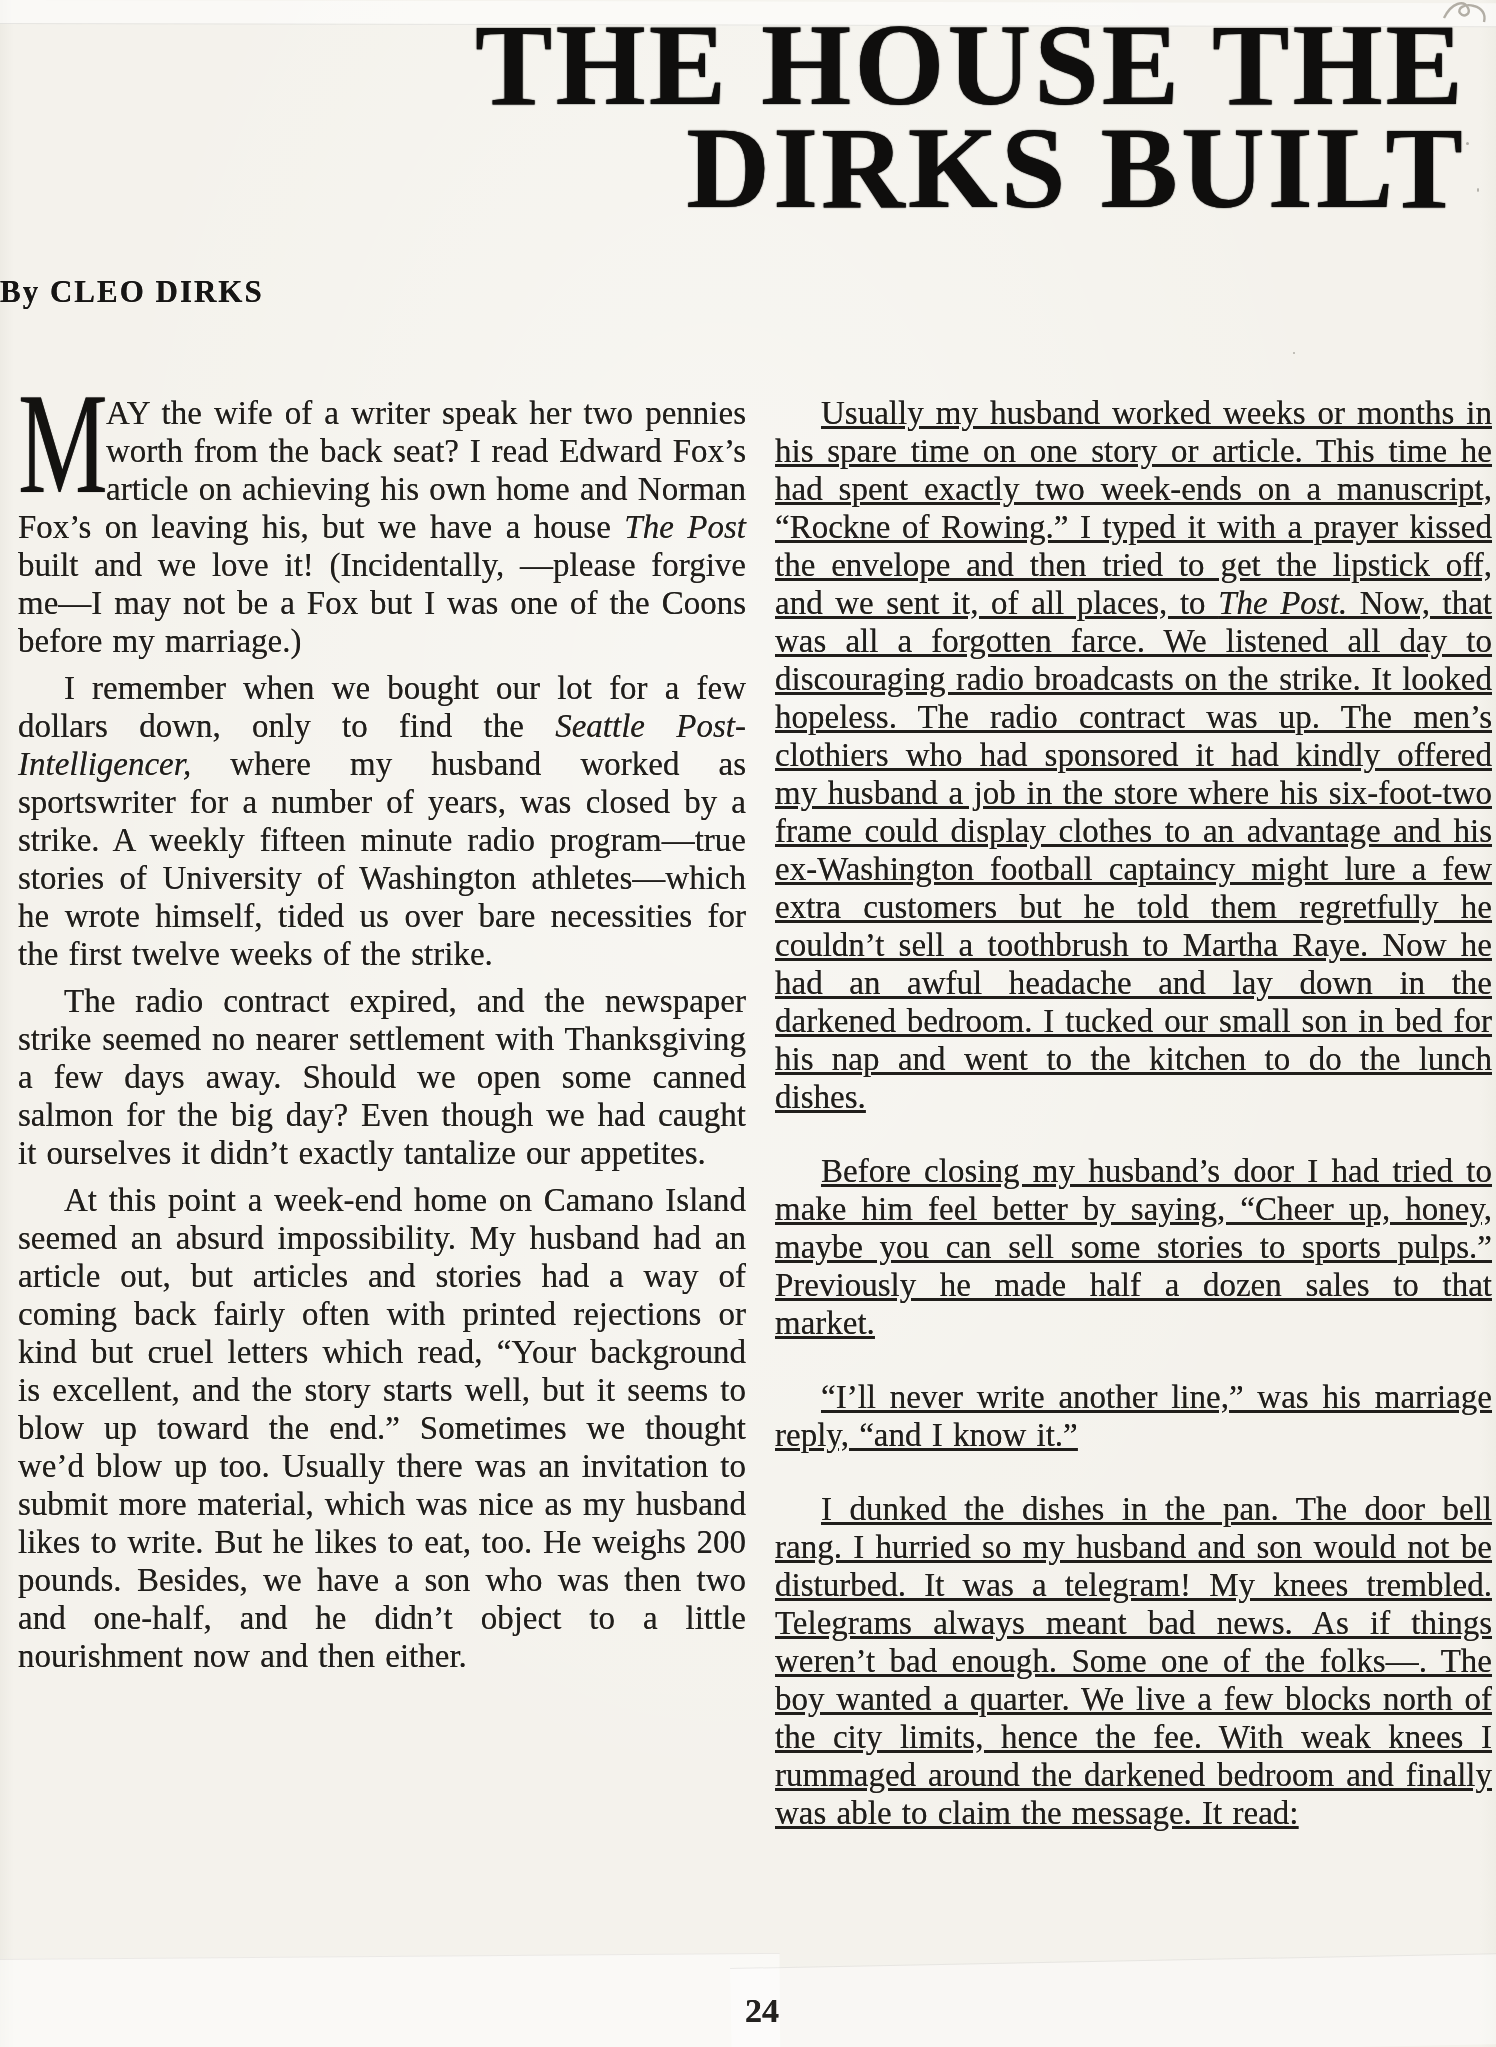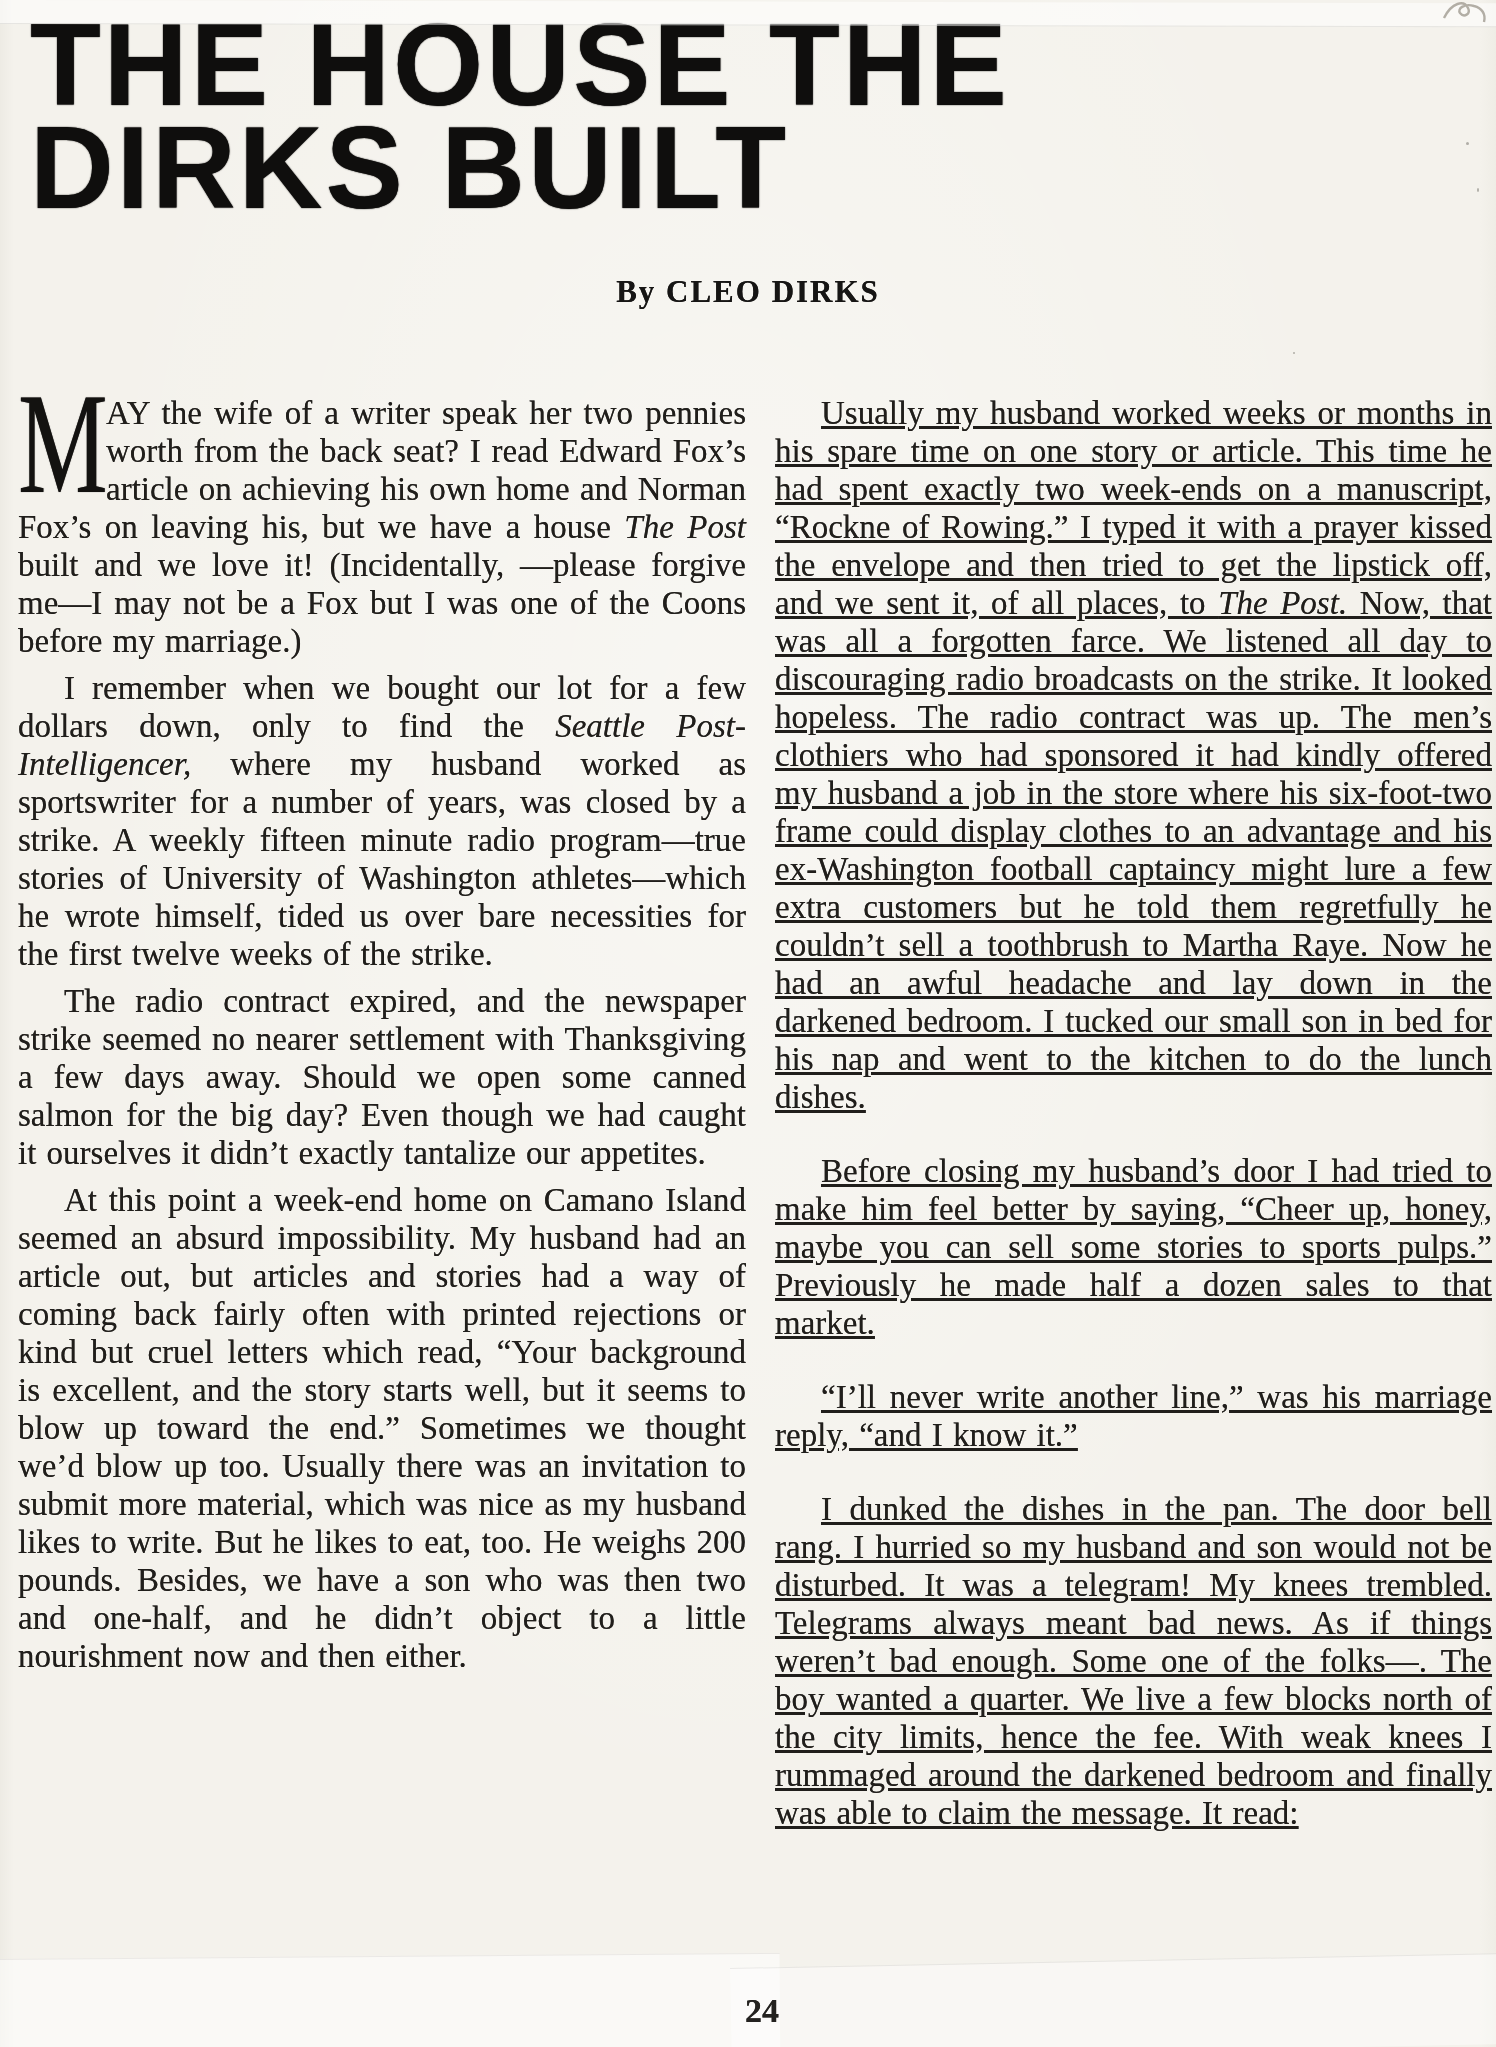--- a/index.html
+++ b/index.html
@@ -35,32 +35,32 @@
     border-top:1px solid rgba(60,55,45,.09);
     transform:rotate(-1.1deg); transform-origin:0 0;
   }
   .speck { position:absolute; width:3px; height:3px; border-radius:50%; background:rgba(50,45,38,.35); }
   .speck.s1 { left:1466px; top:142px; }
   .speck.s2 { left:1477px; top:188px; width:2px; height:4px; }
   .speck.s3 { left:1293px; top:352px; width:2px; height:2px; }
   
   .title {
     margin:14px 30px 0 30px;
-    text-align:left;
-    font-family:Liberation Sans, sans-serif;
+    text-align:right;
+    font-family:Liberation Serif, serif;
     font-weight:700;
     font-size:116px;
     line-height:103px;
     letter-spacing:3px;
     color:#0f0e0d;
     text-shadow:0 0 1px rgba(10,8,6,.9), 0 0 2px rgba(10,8,6,.35);
   }
   .byline {
     margin-top:54px;
-    text-align:center;
+    text-align:left;
     font-weight:700;
     font-size:31px;
     letter-spacing:2px;
     color:#161514;
     text-shadow:0 0 .5px rgba(10,8,6,.8);
   }
   
   .columns {
     display:flex;
     margin:84px 0 0 18px;

